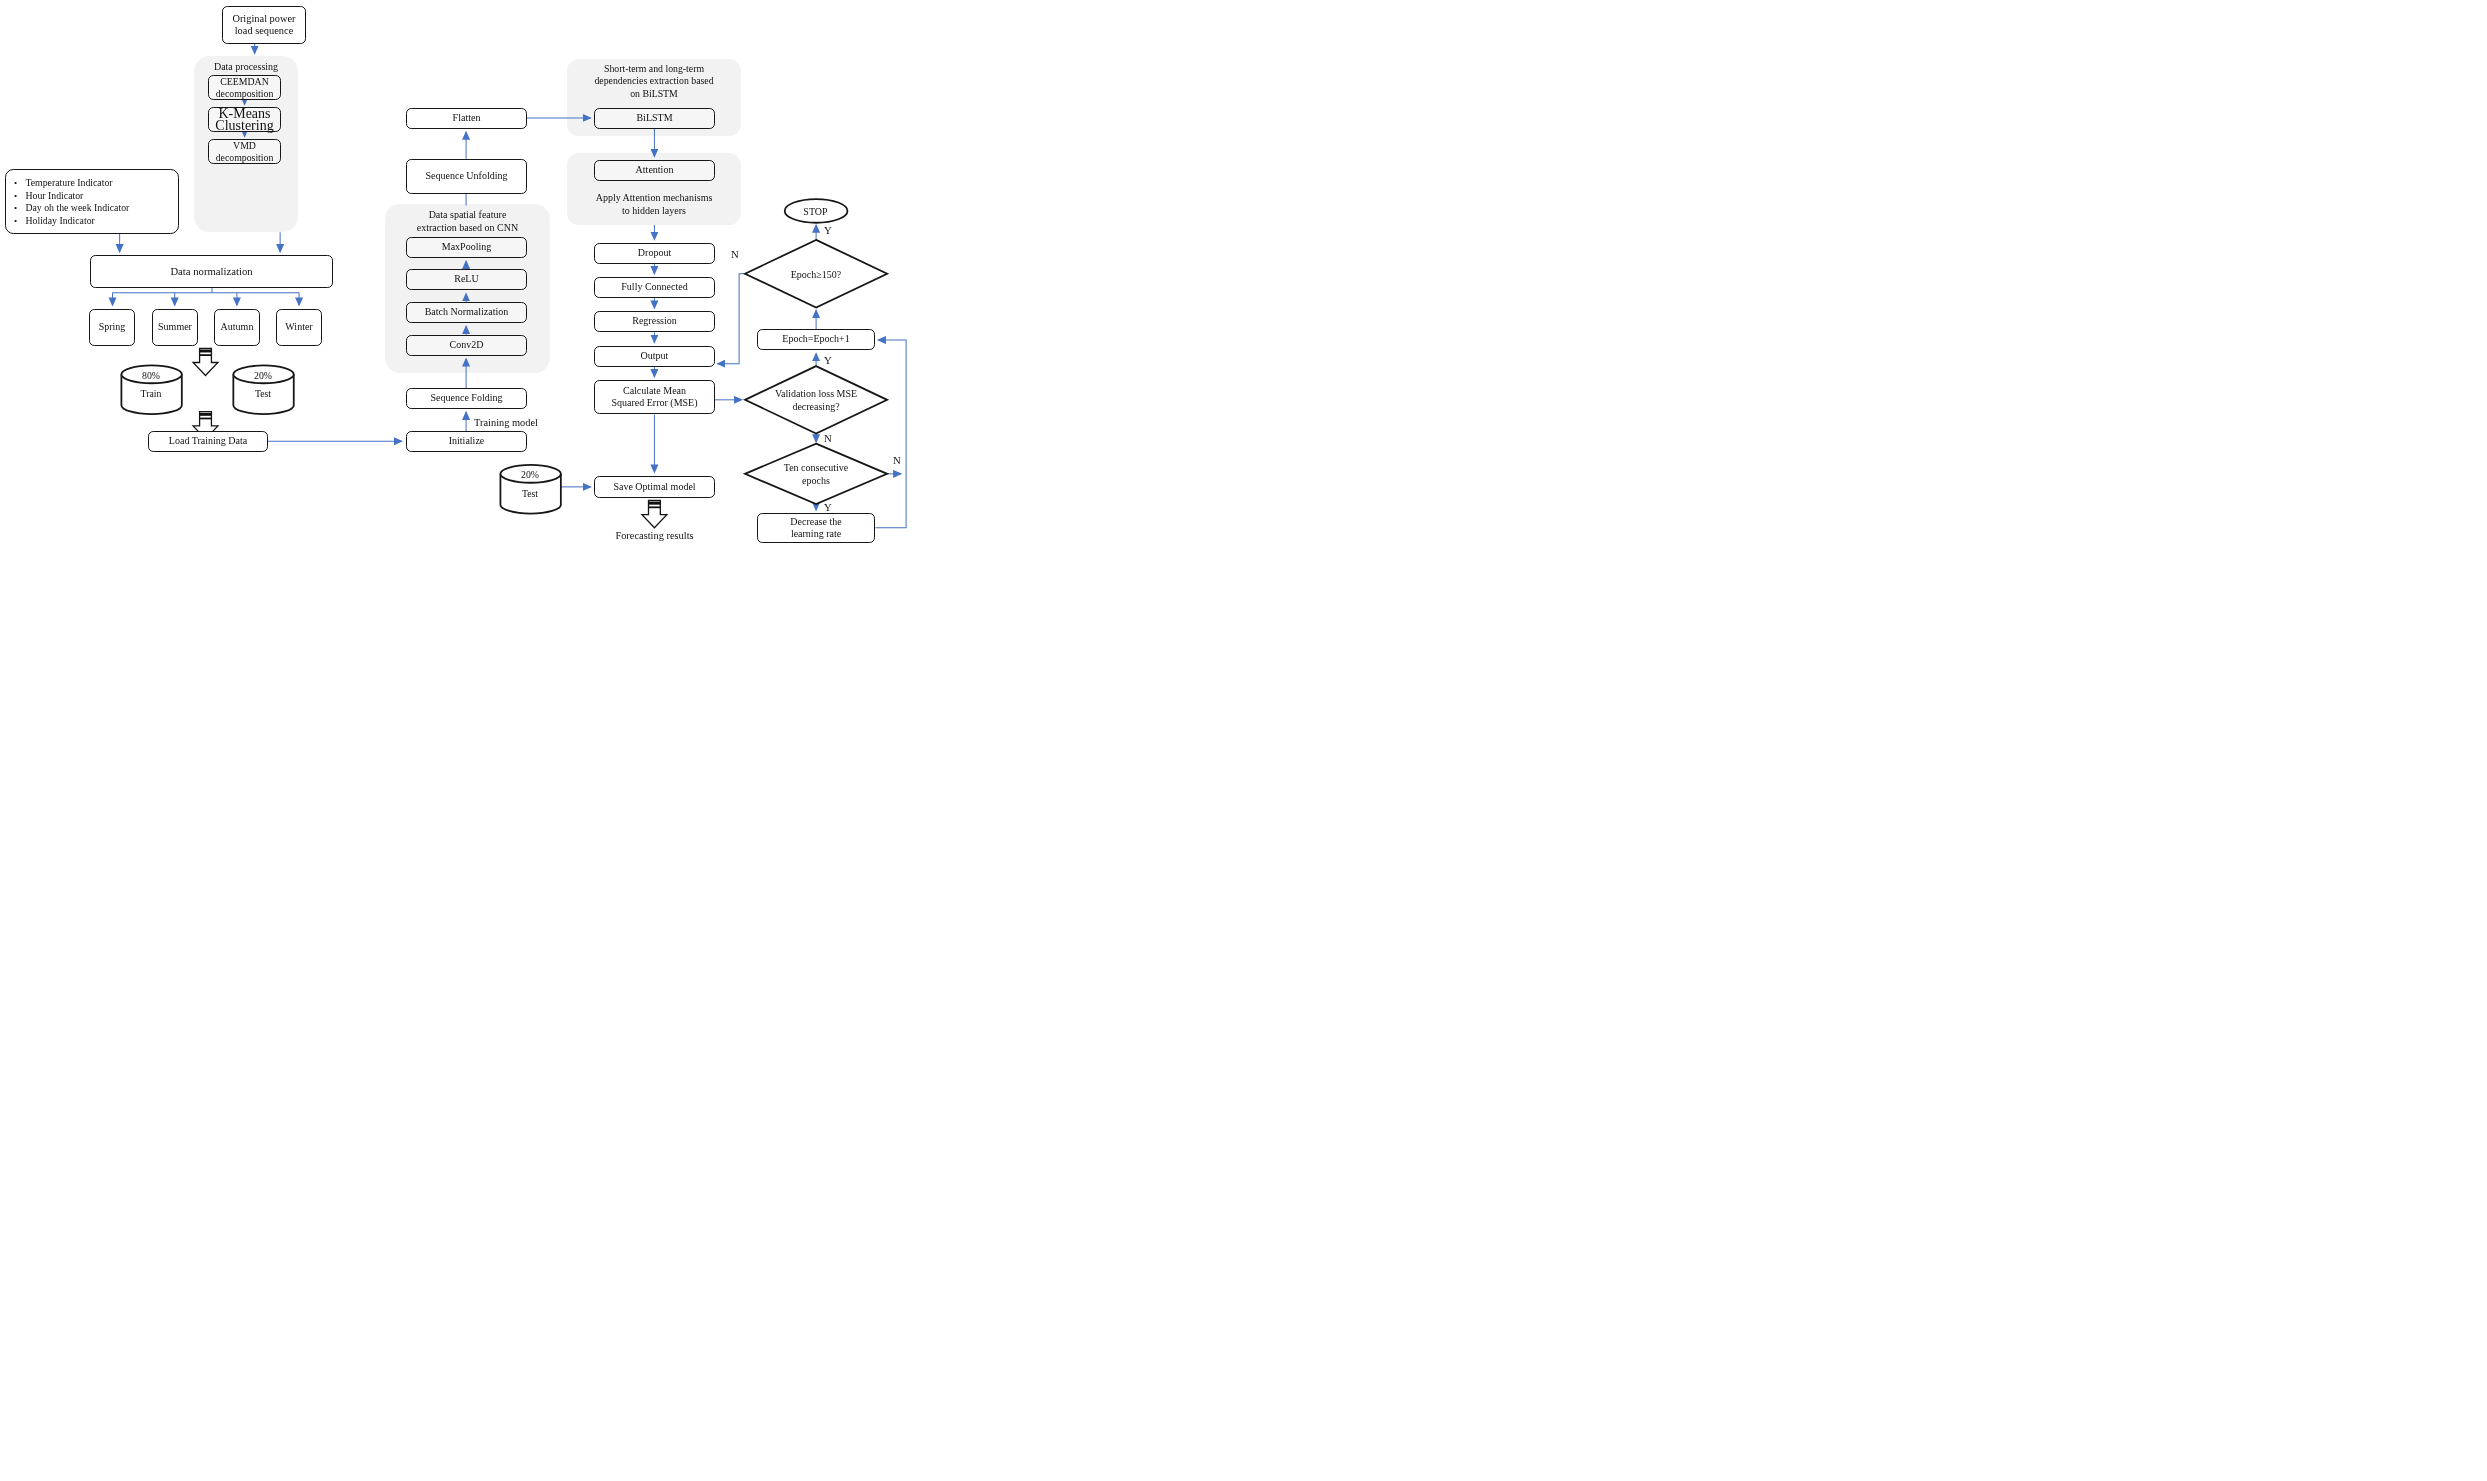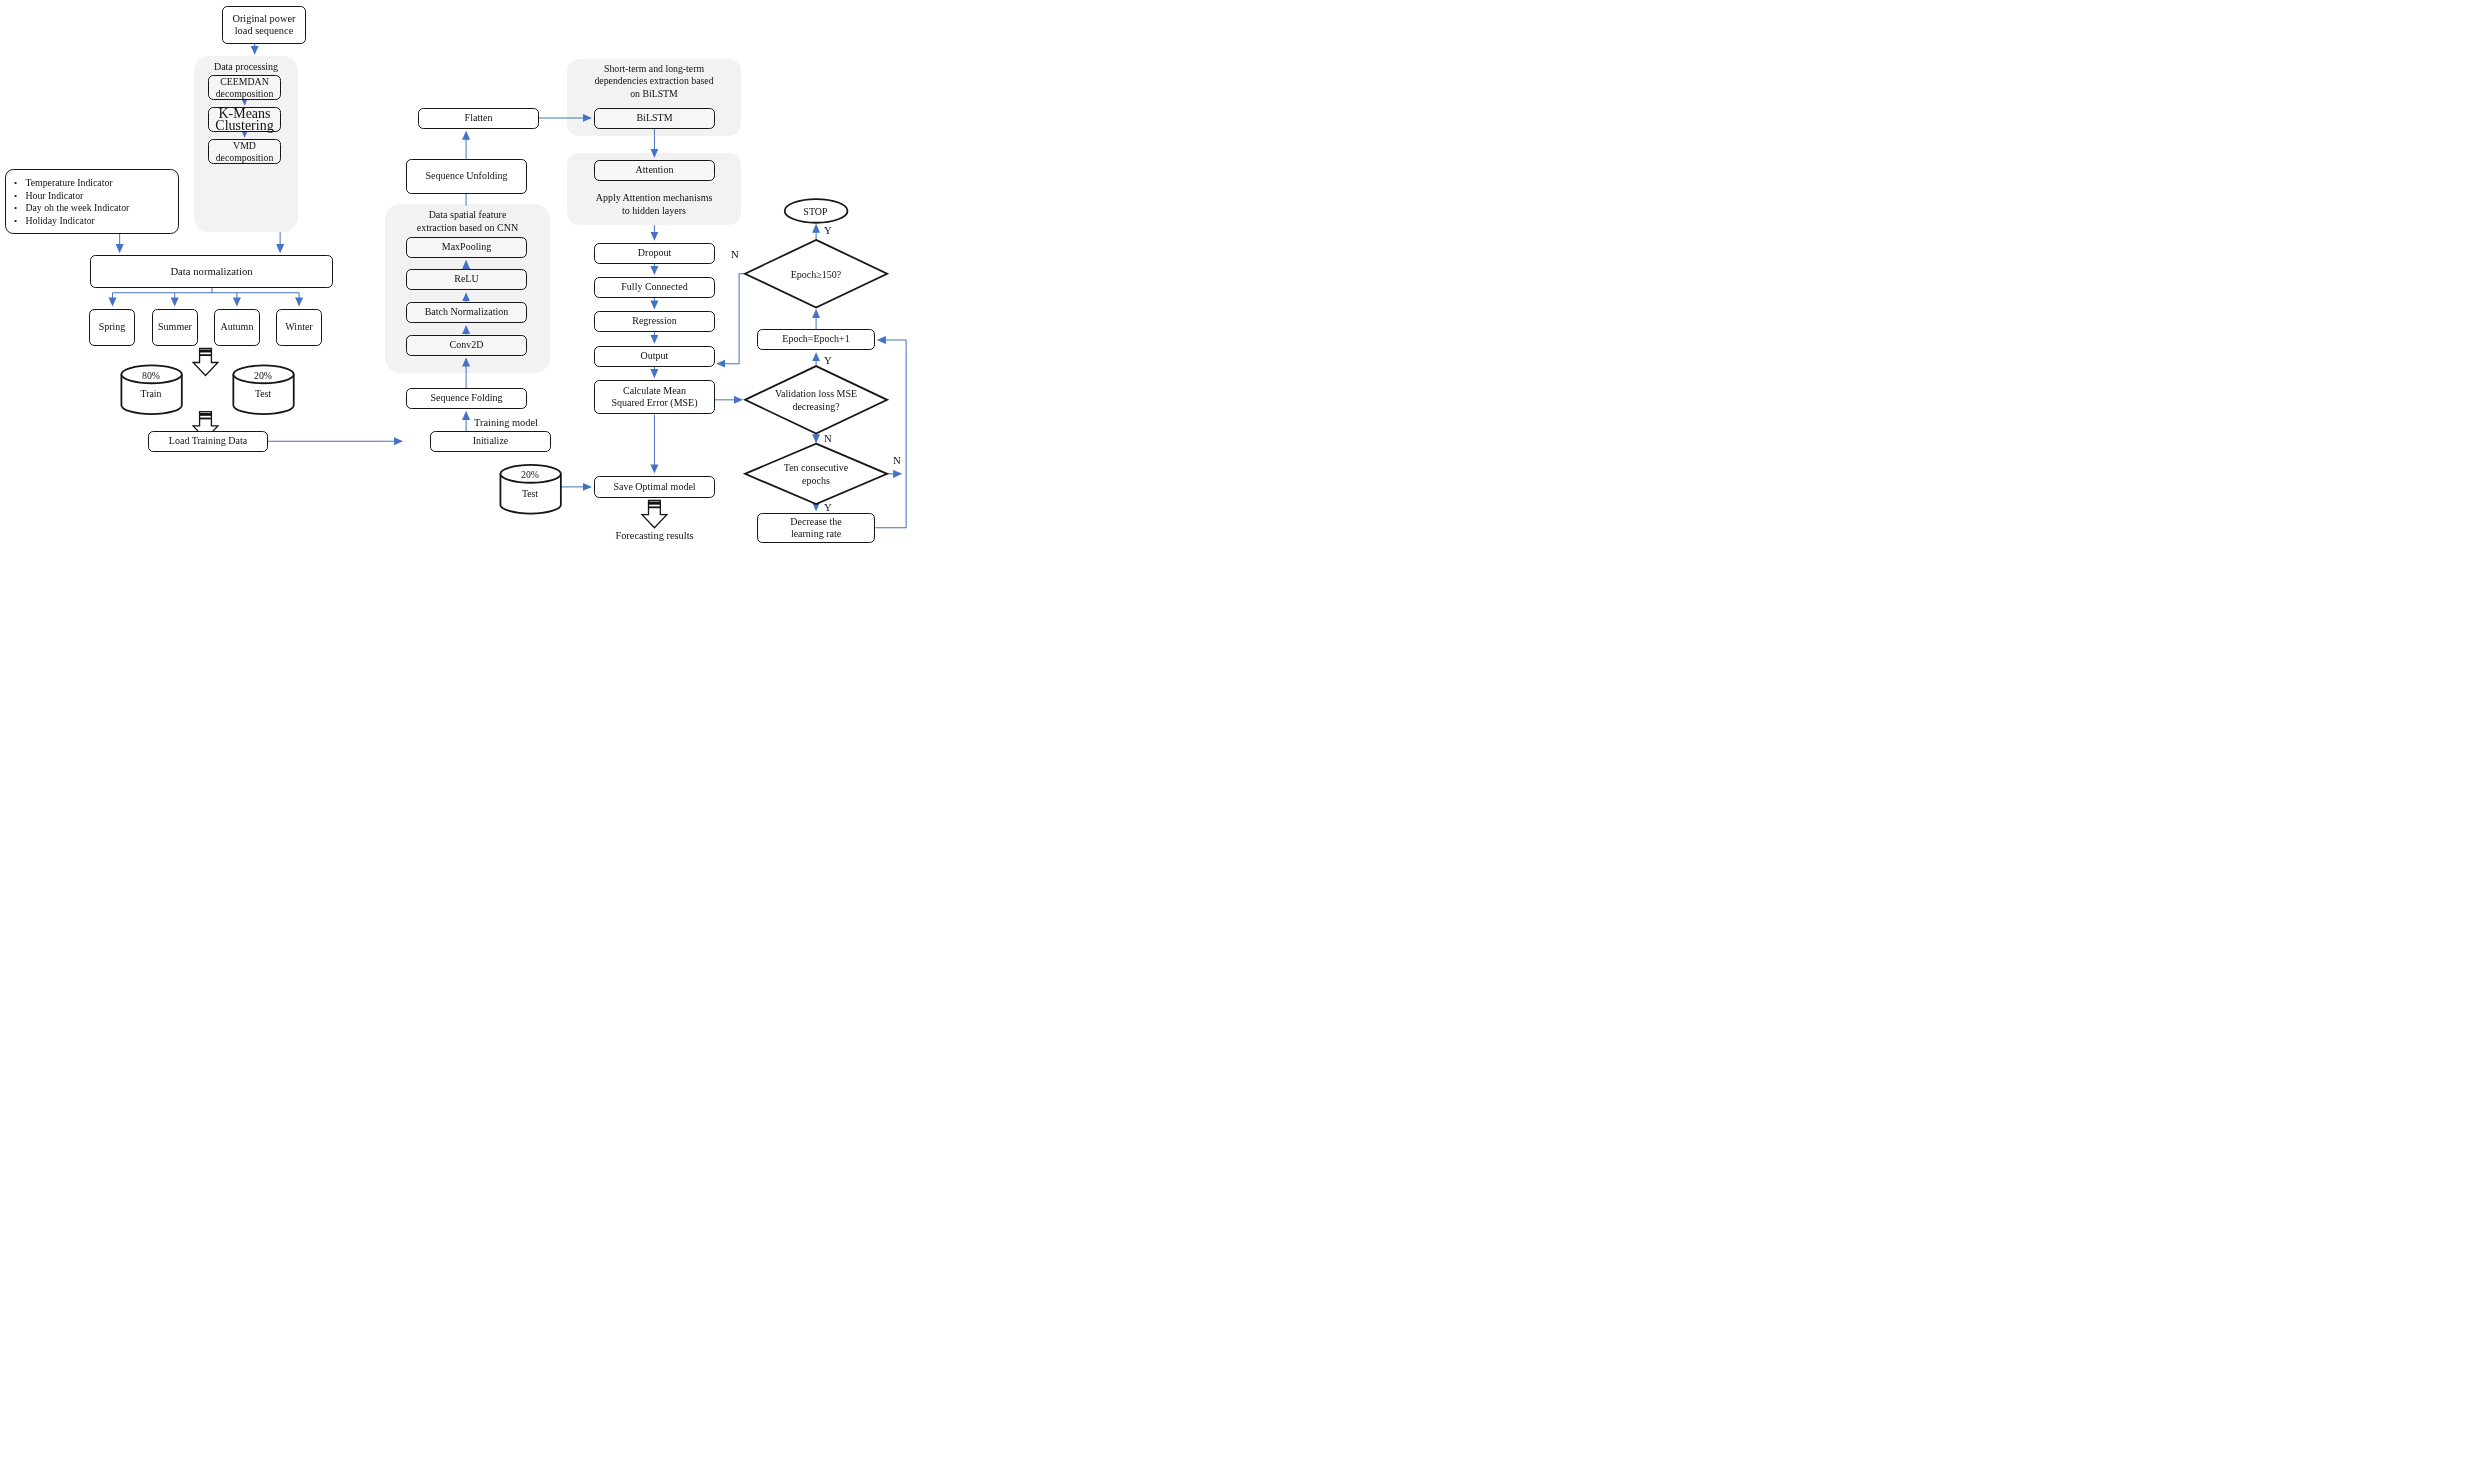--- a/index.html
+++ b/index.html
@@ -163,21 +163,21 @@
 
   <div class="cyl-txt" style="left:121px;top:370px;width:60px;">80%</div>
   <div class="cyl-txt" style="left:121px;top:388px;width:60px;">Train</div>
   <div class="cyl-txt" style="left:233px;top:370px;width:60px;">20%</div>
   <div class="cyl-txt" style="left:233px;top:388px;width:60px;">Test</div>
 
   <div class="box" style="left:148px;top:431px;width:120px;height:21px;">
     <div>Load Training Data</div>
   </div>
 
-  <div class="box thin" style="left:406px;top:431px;width:121px;height:21px;margin-left:24px;">
+  <div class="box thin" style="left:406px;top:431px;width:121px;height:21px;">
     <div>Initialize</div>
   </div>
   <div class="lbl" style="left:474px;top:417px;font-size:10.4px;">Training model</div>
   <div class="box thin" style="left:406px;top:388px;width:121px;height:21px;">
     <div>Sequence Folding</div>
   </div>
 
   <div class="caption" style="left:385px;top:208px;width:165px;">
     <div>Data spatial feature</div>
     <div>extraction based on CNN</div>
@@ -191,21 +191,21 @@
   <div class="box gray" style="left:406px;top:269px;width:121px;height:21px;">
     <div>ReLU</div>
   </div>
   <div class="box gray" style="left:406px;top:237px;width:121px;height:21px;">
     <div>MaxPooling</div>
   </div>
 
   <div class="box thin" style="left:406px;top:159px;width:121px;height:35px;">
     <div>Sequence Unfolding</div>
   </div>
-  <div class="box thin" style="left:406px;top:108px;width:121px;height:21px;margin-left:12px;">
+  <div class="box thin" style="left:406px;top:108px;width:121px;height:21px;">
     <div>Flatten</div>
   </div>
 
   <div class="caption" style="left:567px;top:63px;width:174px;font-size:9.8px;line-height:12.4px;">
     <div>Short-term and long-term</div>
     <div>dependencies extraction based</div>
     <div>on BiLSTM</div>
   </div>
   <div class="box gray" style="left:594px;top:108px;width:121px;height:21px;border-width:1.8px;">
     <div>BiLSTM</div>

